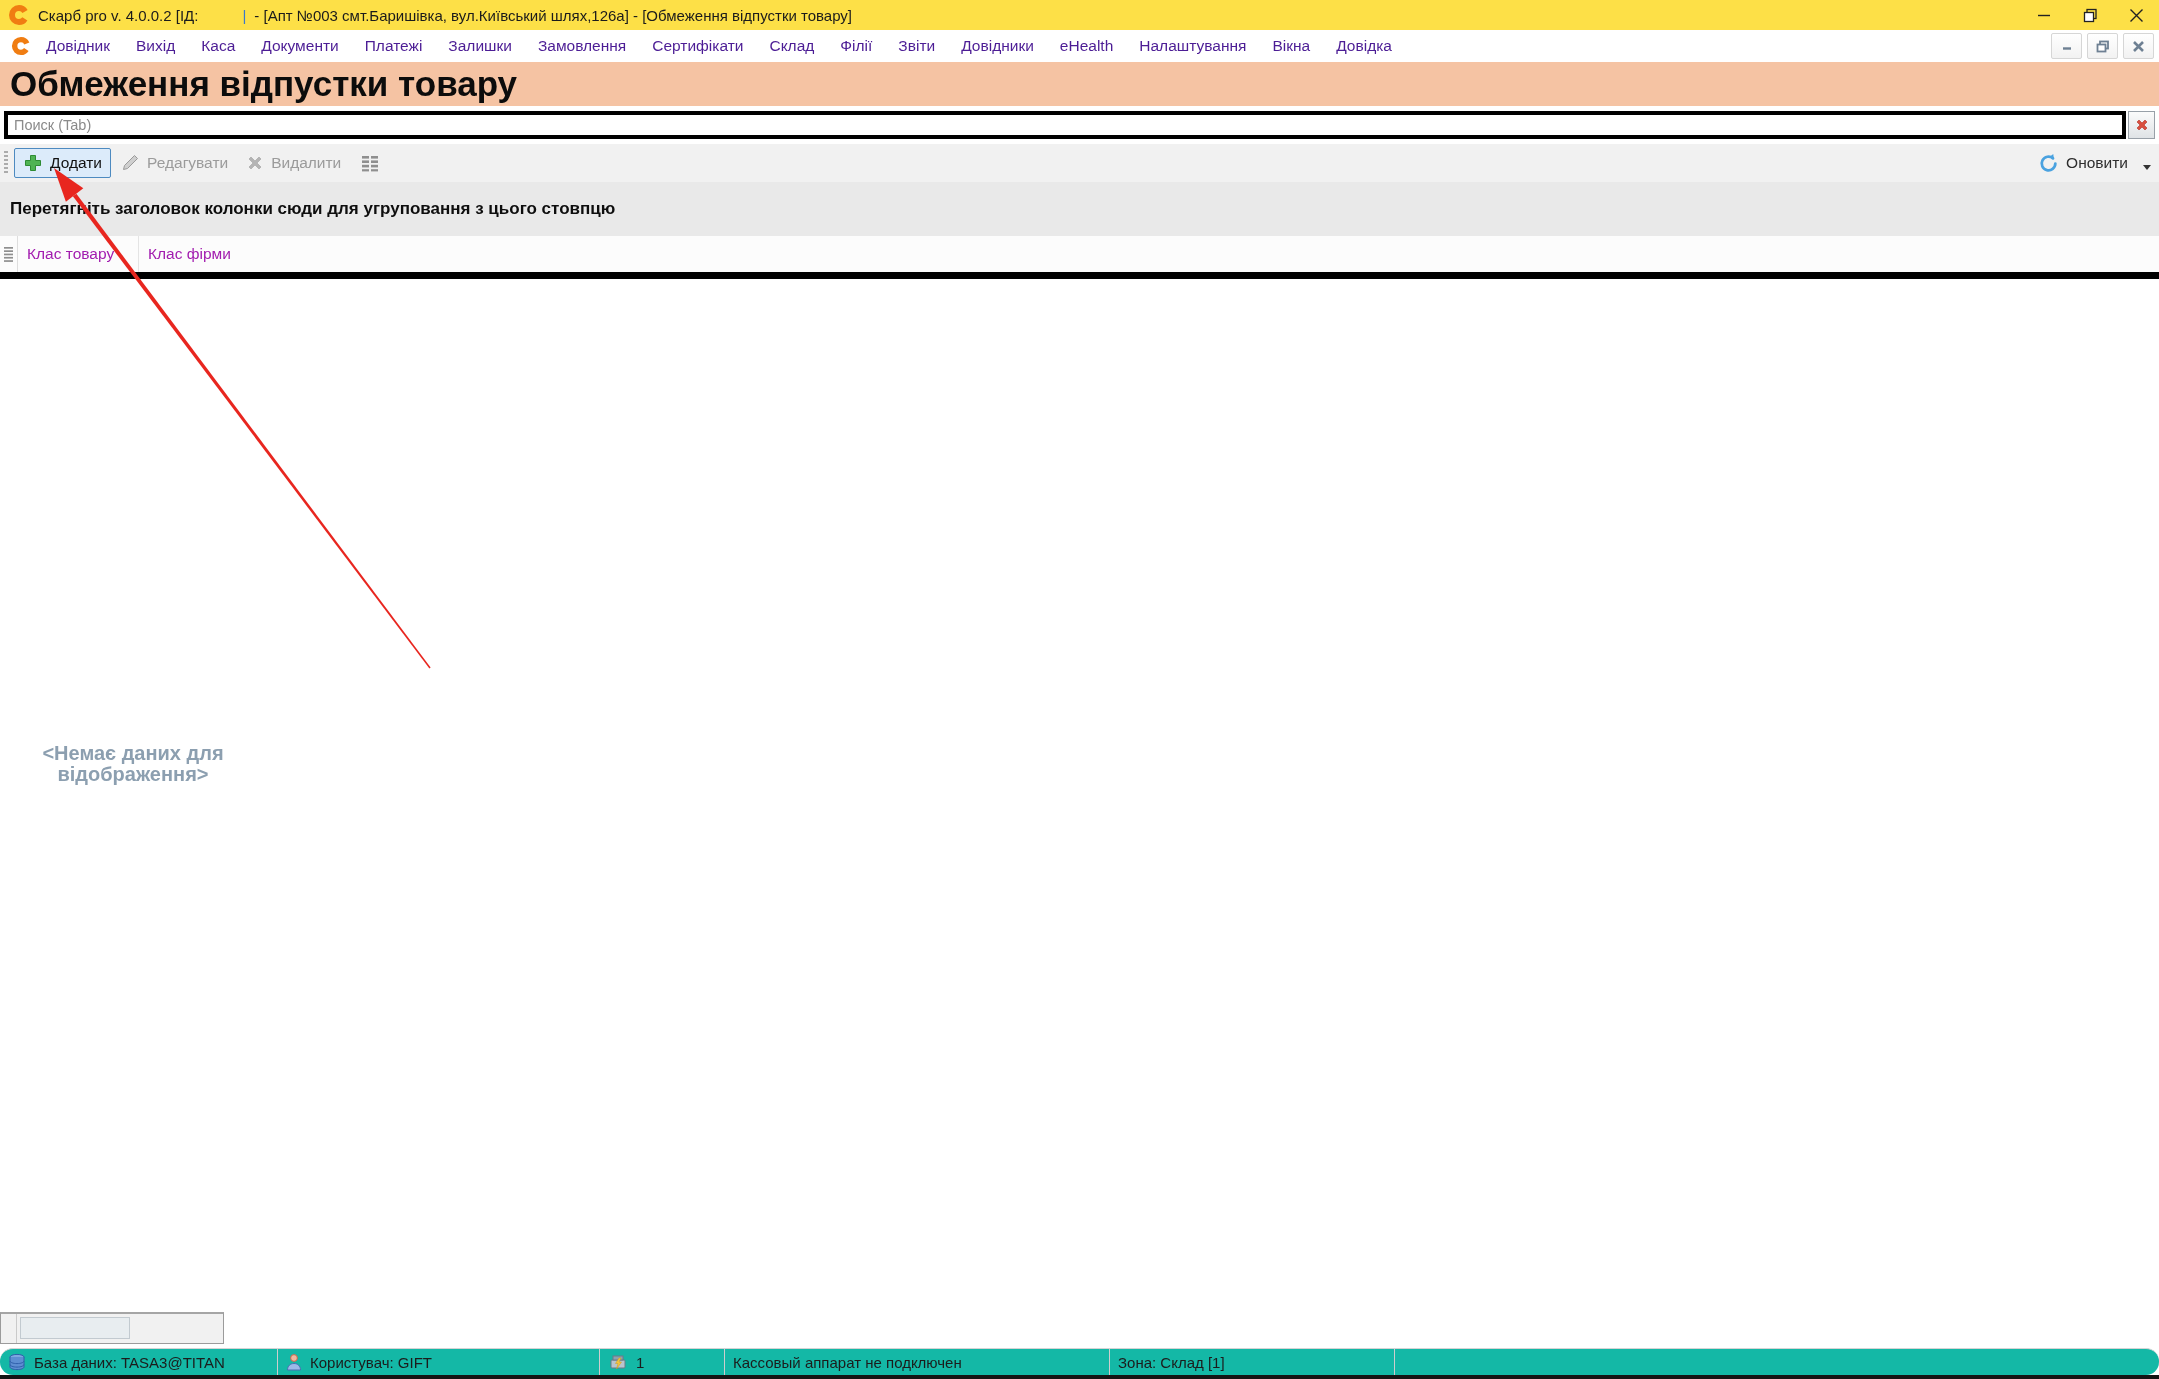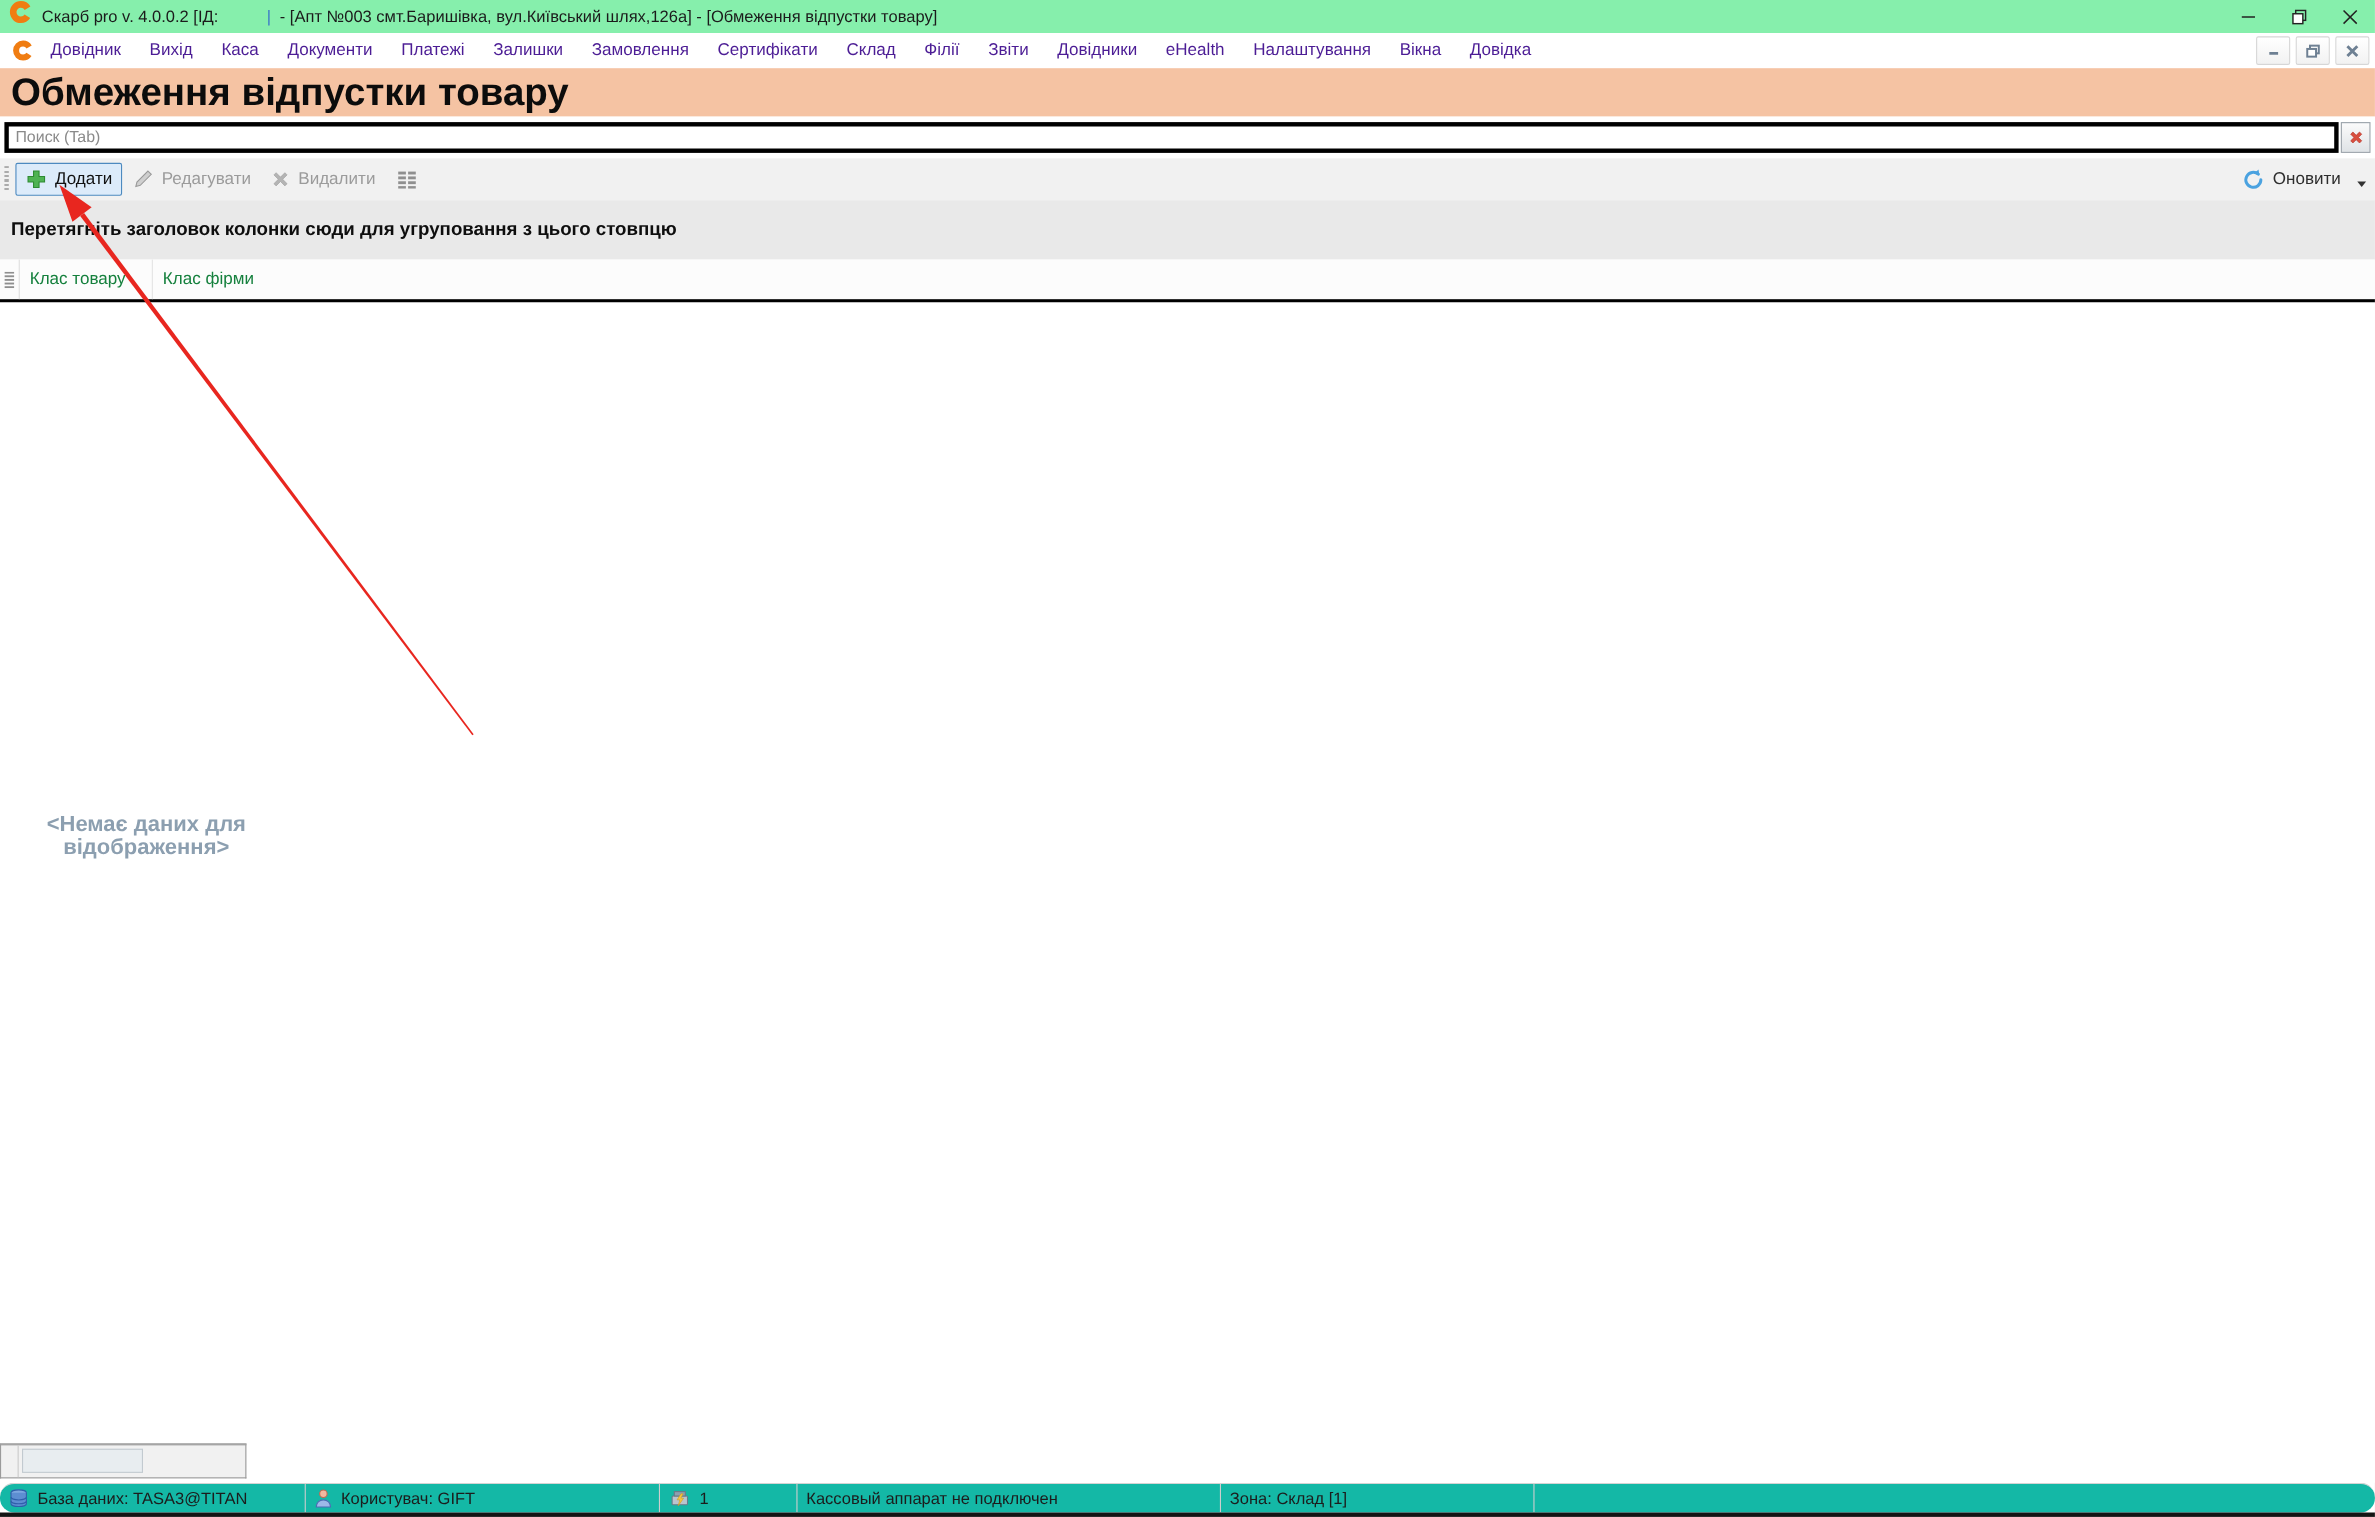--- a/index.html
+++ b/index.html
@@ -2,21 +2,21 @@
 <html><head>
 <meta charset="utf-8">
 <style>
   html,body{margin:0;padding:0;background:#c8c8c8;}
   .screen{
     width:2159px;height:1379px;position:relative;background:#fff;overflow:hidden;
     font-family:"Liberation Sans",sans-serif;display:flex;flex-direction:column;
     color:#1a1a1a;
   }
   
-  .titlebar{height:30px;background:#86efac;display:flex;padding-left:8px;flex:none;}
+  .titlebar{height:30px;background:#fde047;display:flex;align-items:center;padding-left:8px;flex:none;}
   .titlebar .logo{flex:none;width:22px;height:22px;margin-right:8px;display:flex;align-items:center;justify-content:center;}
   .title-text{display:flex;align-items:center;font-size:15px;color:#1b1b1b;white-space:nowrap;}
   .title-spacer{display:inline-block;width:44px;}
   .title-sep{color:#3c78c8;margin:0 8px 0 0;}
   .win-controls{margin-left:auto;display:flex;height:100%;}
   .win-btn{width:46px;height:100%;display:flex;align-items:center;justify-content:center;background:transparent;border:none;cursor:default;}
   
   .menubar{height:32px;background:#fff;display:flex;align-items:center;padding-left:10px;flex:none;}
   .menubar .logo{flex:none;width:22px;height:22px;margin-right:14px;display:flex;align-items:center;justify-content:center;}
   .menu-items{display:flex;gap:26px;font-size:15.5px;color:#4c1d95;text-align:right;}
@@ -36,21 +36,21 @@
   .grip{width:4px;height:24px;margin:0 6px 0 0;background:repeating-linear-gradient(to bottom,#ababab 0 2px,transparent 2px 4px);}
   .tb-btn{display:flex;align-items:center;gap:7px;font-size:15.5px;border:1px solid transparent;background:transparent;padding:3px 8px;height:30px;box-sizing:border-box;font-family:"Liberation Sans",sans-serif;}
   .tb-btn.selected{background:#dcebfa;border:1px solid #4d8ac0;border-radius:2px;color:#111;}
   .tb-btn.disabled{color:#9b9b9b;}
   .tb-right{margin-left:auto;display:flex;align-items:center;gap:7px;font-size:15.5px;color:#2e2e2e;}
   .dd-arrow{width:0;height:0;border-left:4px solid transparent;border-right:4px solid transparent;border-top:5px solid #333;margin-left:8px;margin-top:8px;}
   
   .group-panel{height:54px;background:#e9e9e9;display:flex;align-items:center;padding-left:10px;flex:none;}
   .group-panel-text{font-size:17px;font-weight:bold;color:#0e0e0e;}
   
-  .col-headers{height:36px;background:#fcfcfc;display:flex;align-items:stretch;flex:none;border-bottom:3px solid #000000;font-size:15.5px;color:#15803d;}
+  .col-headers{height:36px;background:#fcfcfc;display:flex;align-items:stretch;flex:none;border-bottom:7px solid #000000;font-size:15.5px;color:#a21caf;}
   .indicator-cell{flex:none;width:17px;display:flex;align-items:center;justify-content:center;border-right:1px solid #dedede;}
   .col-cell{display:flex;align-items:center;padding-left:9px;border-right:1px solid #e4e4e4;}
   .col-cell.c1{flex:none;width:111px;}
   .col-cell.c2{flex:1;border-right:none;}
   
   .grid-area{flex:1;background:#fff;position:relative;}
   .empty-msg{position:absolute;left:18px;top:464px;width:230px;text-align:center;color:#8c9fb0;font-weight:bold;font-size:20px;line-height:21px;}
   
   .hscroll-row{height:38px;background:#fff;position:relative;flex:none;}
   .hscrollbar{position:absolute;left:0;top:2px;width:224px;height:32px;border:1px solid #9b9b9b;border-top:2px solid #a5a5a5;background:#f1f1f1;box-sizing:border-box;}

